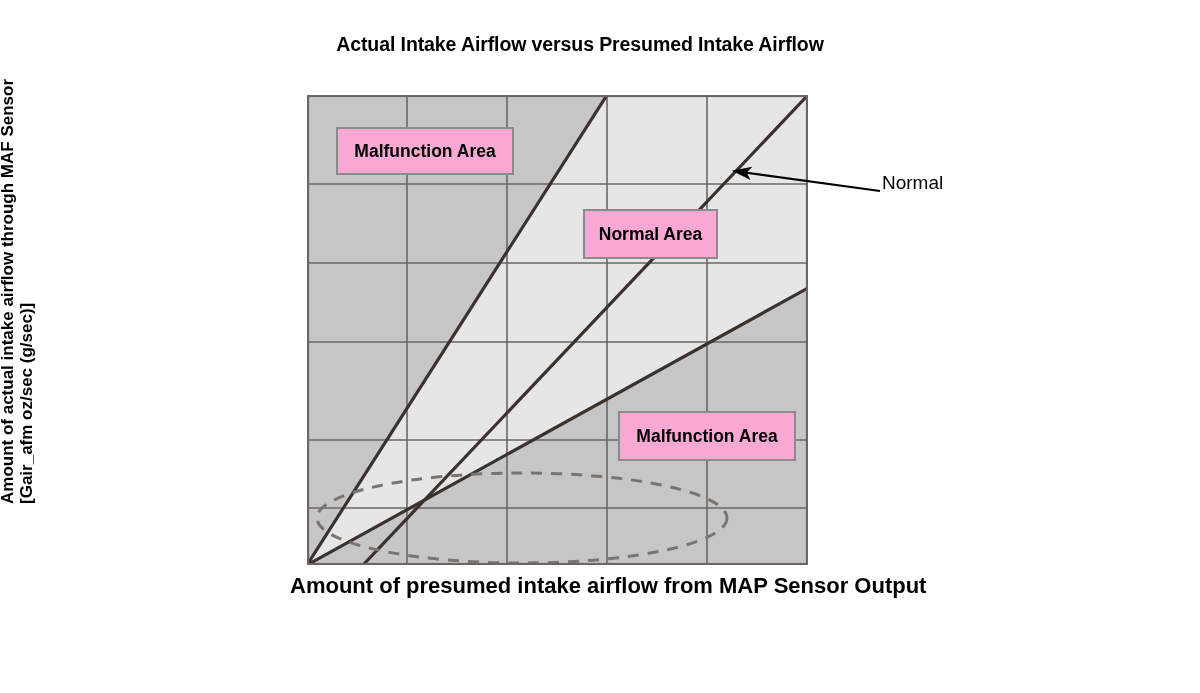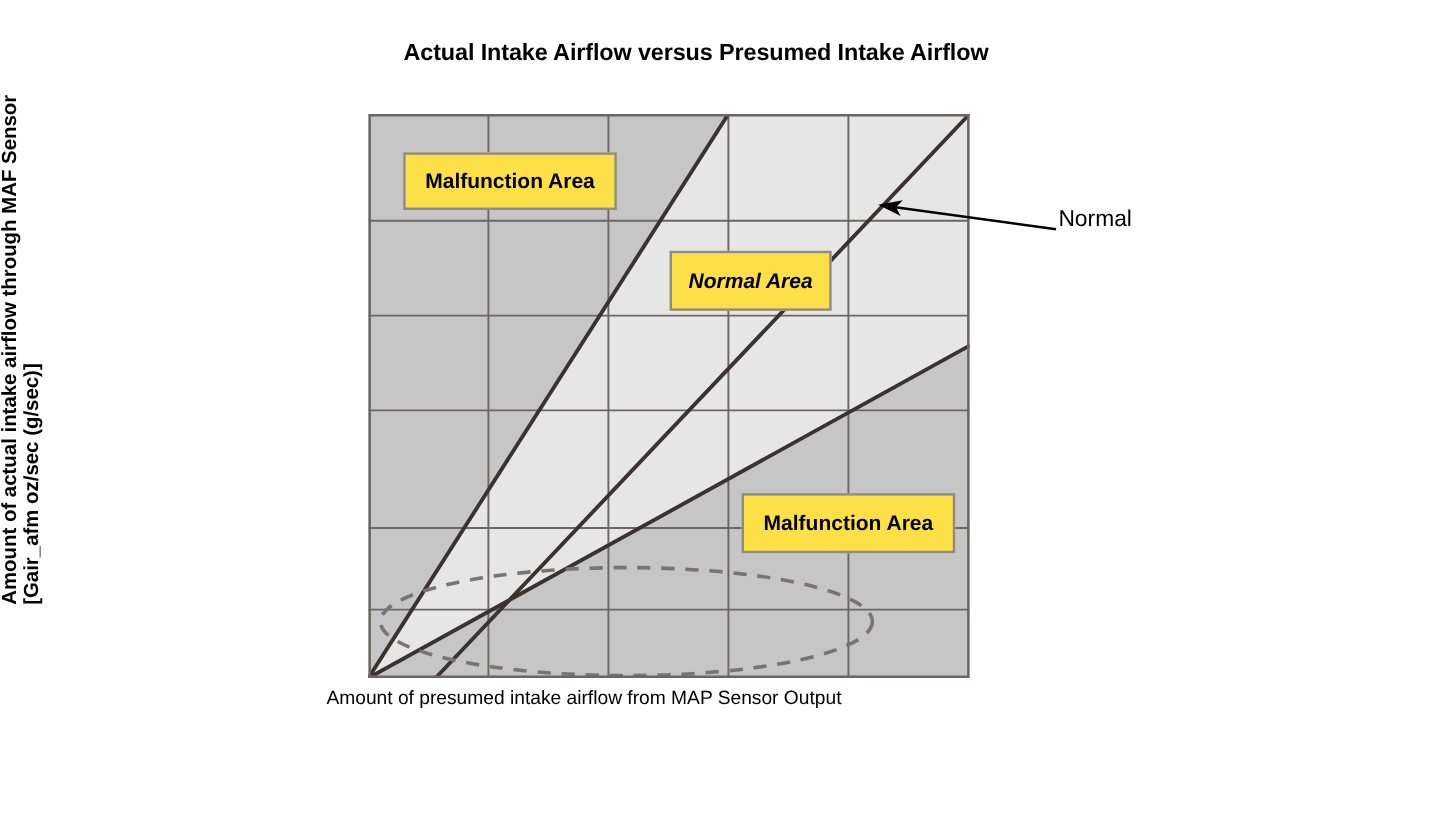--- a/index.html
+++ b/index.html
@@ -49,54 +49,54 @@
     font-weight: bold;
     line-height: 1.12;
     padding-left: 62px;
     box-sizing: border-box;
   }
   #y-axis-label .l2 { display:block; }
 
   
   #x-axis-label {
     position: absolute;
-    left: 272px;
+    left: 290px;
     top: 574px;
-    font-size: 16px;
-    font-weight: normal;
+    font-size: 22px;
+    font-weight: bold;
     line-height: 1.12;
     white-space: nowrap;
   }
   #x-axis-label .l2 { display:block; }
 
   
   #plot-area {
     position: absolute;
     left: 307px;
     top: 95px;
     width: 501px;
     height: 470px;
   }
   #plot-svg { display: block; }
 
   
   .callout {
     position: absolute;
-    background: #fde047;
+    background: #f9a8d4;
     border: 2px solid #8b8b8b;
     font-size: 17.5px;
     font-weight: bold;
     display: flex;
     align-items: center;
     justify-content: center;
     white-space: nowrap;
     box-sizing: border-box;
   }
   #callout-malfunction-top { left: 336px; top: 127px; width: 178px; height: 48px; }
-  #callout-normal         { left: 558px; top: 209px; width: 135px; height: 50px; font-style: italic; }
+  #callout-normal         { left: 583px; top: 209px; width: 135px; height: 50px; }
   #callout-malfunction-bottom { left: 618px; top: 411px; width: 178px; height: 50px; }
 
   
   #annotation-normal-label {
     position: absolute;
     left: 882px;
     top: 172px;
     font-size: 19px;
     font-weight: normal;
     white-space: nowrap;

